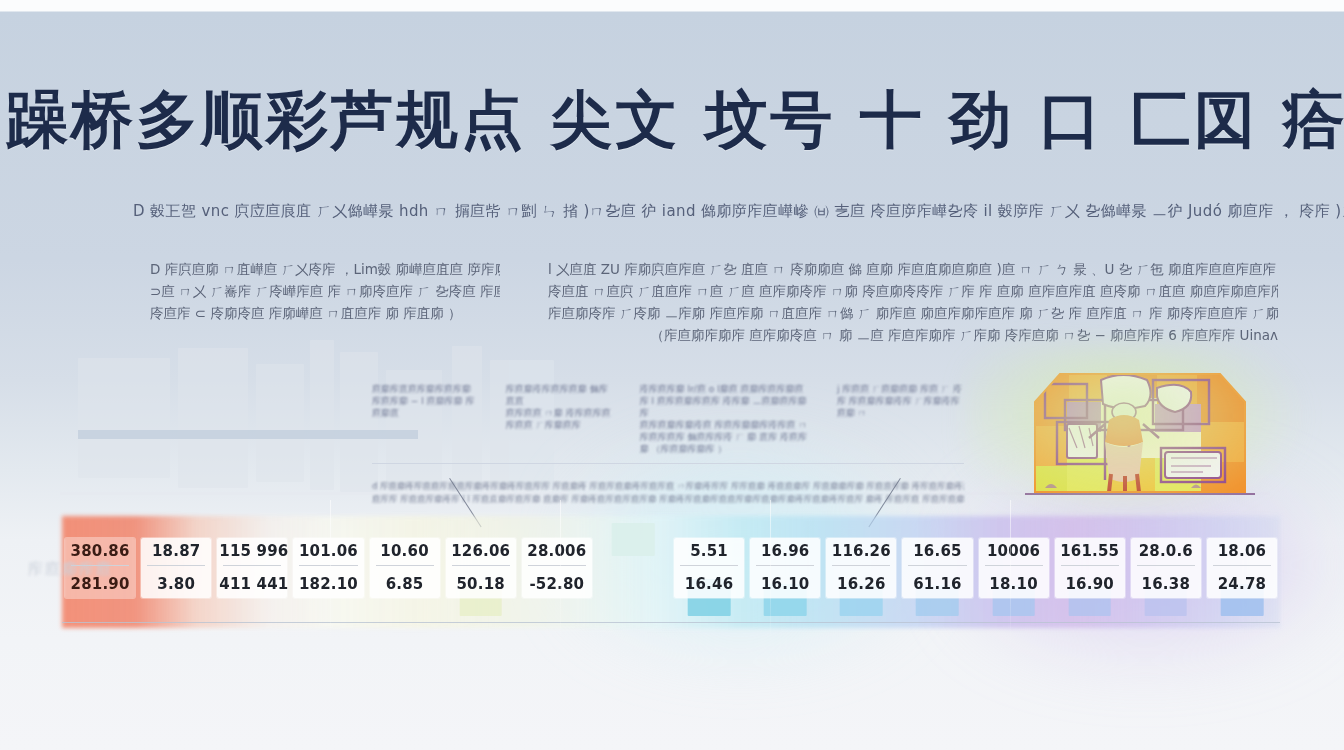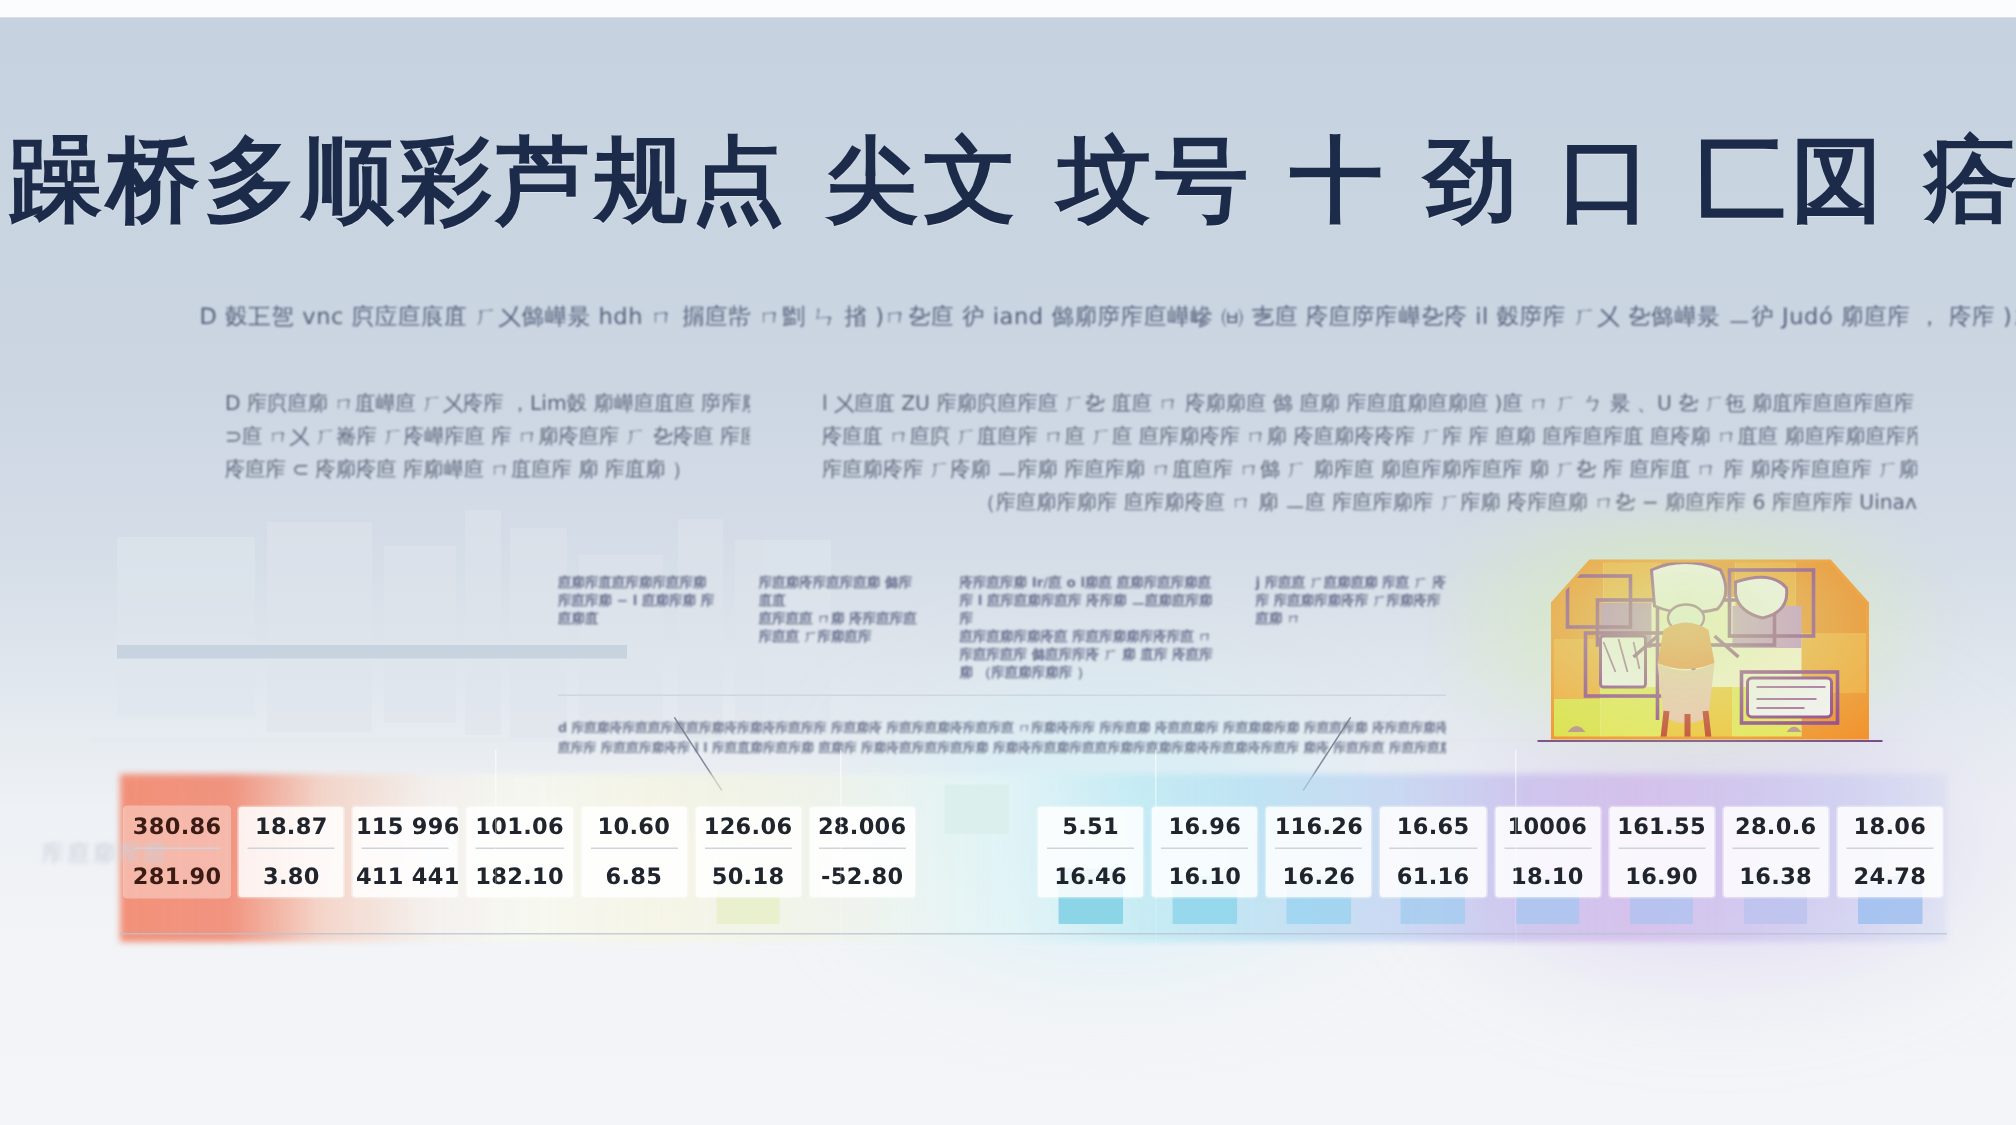--- a/index.html
+++ b/index.html
@@ -46,40 +46,40 @@
     font-family:"DejaVu Sans", sans-serif;
   }
   
   .para{position:absolute;font-size:13.5px;line-height:22px;color:#5b6478;
     filter:blur(0.75px);font-family:"DejaVu Sans", sans-serif;}
   .para-left{left:150px;top:258px;width:350px;text-align:left;}
   .para-right{left:548px;top:258px;width:730px;text-align:right;}
   .para div{white-space:nowrap;overflow:hidden;}
 
   
-  .callout{position:absolute;left:372px;top:383px;width:592px;font-weight:bold;}
+  .callout{position:absolute;left:372px;top:383px;width:592px;}
   .callout .hdr{display:flex;gap:28px;font-size:9px;line-height:12px;
     color:#6b7390;filter:blur(0.8px);font-family:"DejaVu Sans", sans-serif;}
   .callout .hdr > div{flex:1;}
   .callout .rule{height:1px;background:#cfd6e2;margin:8px 0 16px 0;}
   .callout .body{font-size:8.5px;line-height:13px;color:#737b93;
     filter:blur(0.8px);font-family:"DejaVu Sans", sans-serif;}
   .callout .body div{white-space:nowrap;overflow:hidden;}
 
   .leader{position:absolute;height:1px;background:#6d7589;opacity:.85;
     transform-origin:0 0;}
 
   
   .illus{position:absolute;left:1005px;top:362px;width:270px;height:140px;}
   .illus .halo{position:absolute;left:-40px;top:-18px;width:350px;height:180px;
     background:radial-gradient(ellipse at 45% 40%, rgba(214,238,168,.75), rgba(230,240,210,0) 68%);
     filter:blur(12px);}
 
   
-  .strip{position:absolute;left:80px;top:516px;width:1218px;height:112px;}
+  .strip{position:absolute;left:62px;top:516px;width:1218px;height:112px;}
   .strip .band{position:absolute;inset:0;
     background:linear-gradient(to right,
       rgba(243,122,92,.95) 0%,
       rgba(241,120,92,.9) 6%,
       rgba(246,196,176,.75) 11%,
       rgba(247,239,232,.7) 17%,
       rgba(250,250,238,.75) 22%,
       rgba(247,246,224,.8) 29%,
       rgba(243,245,224,.7) 36%,
       rgba(238,246,236,.7) 42%,

